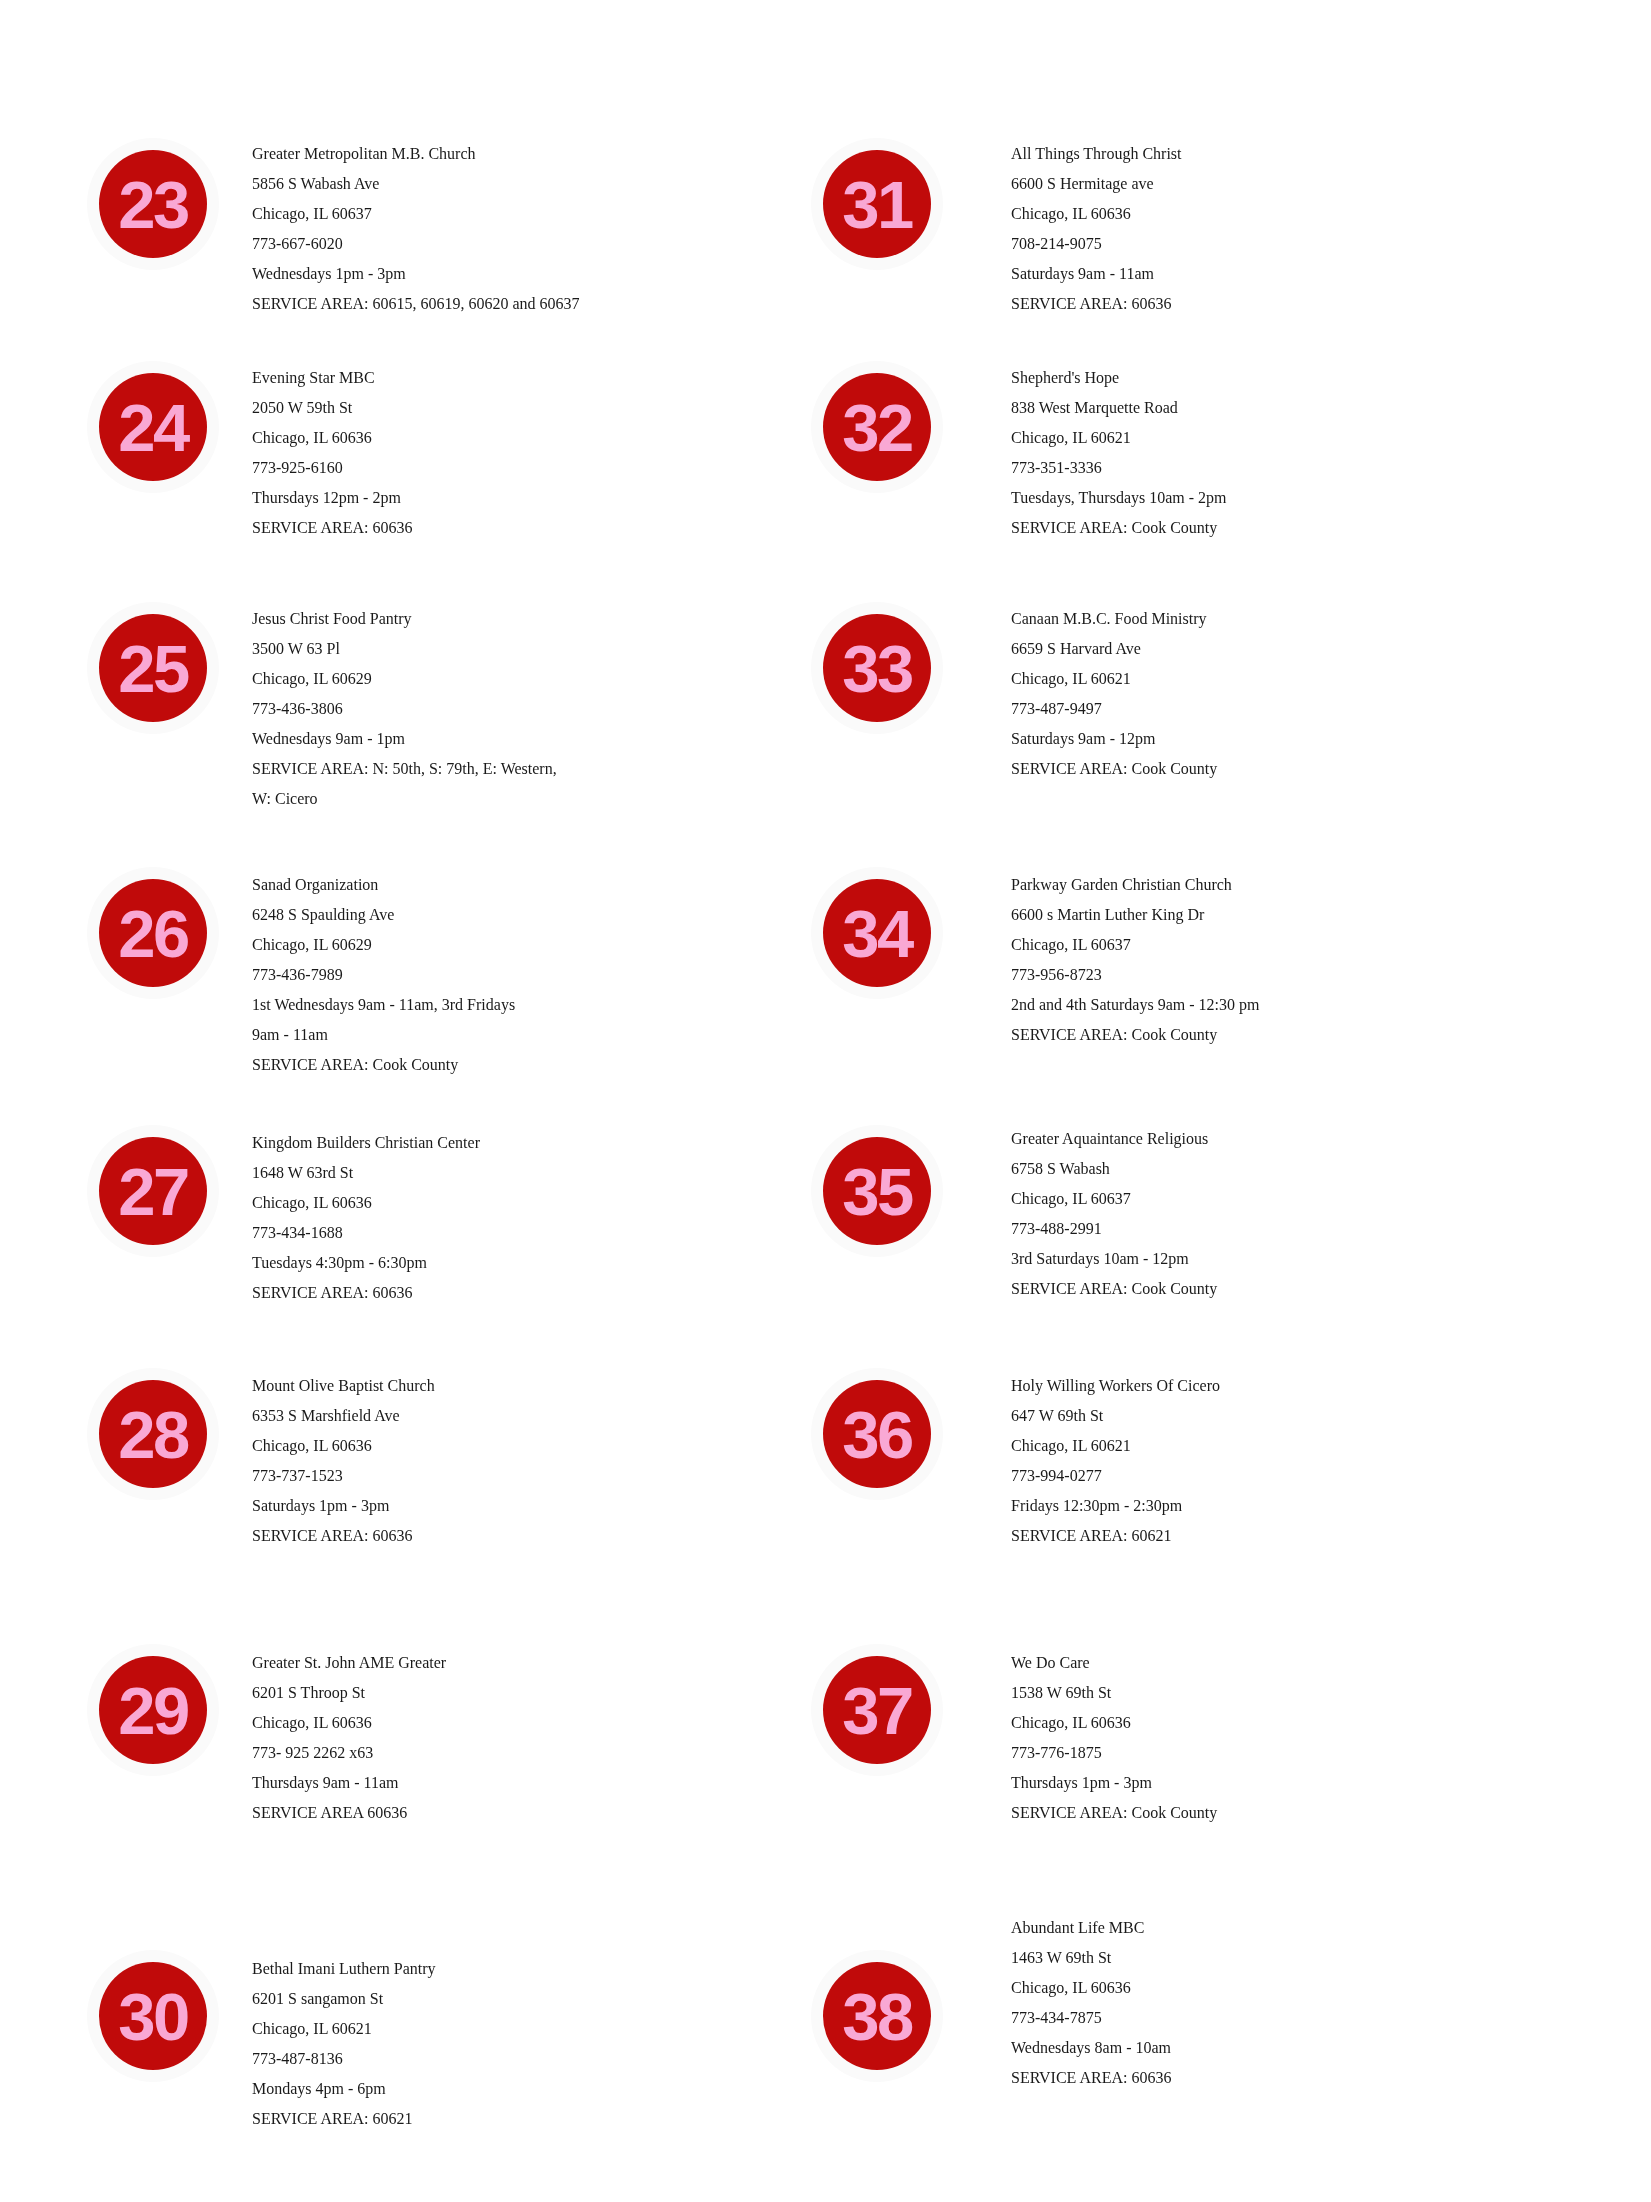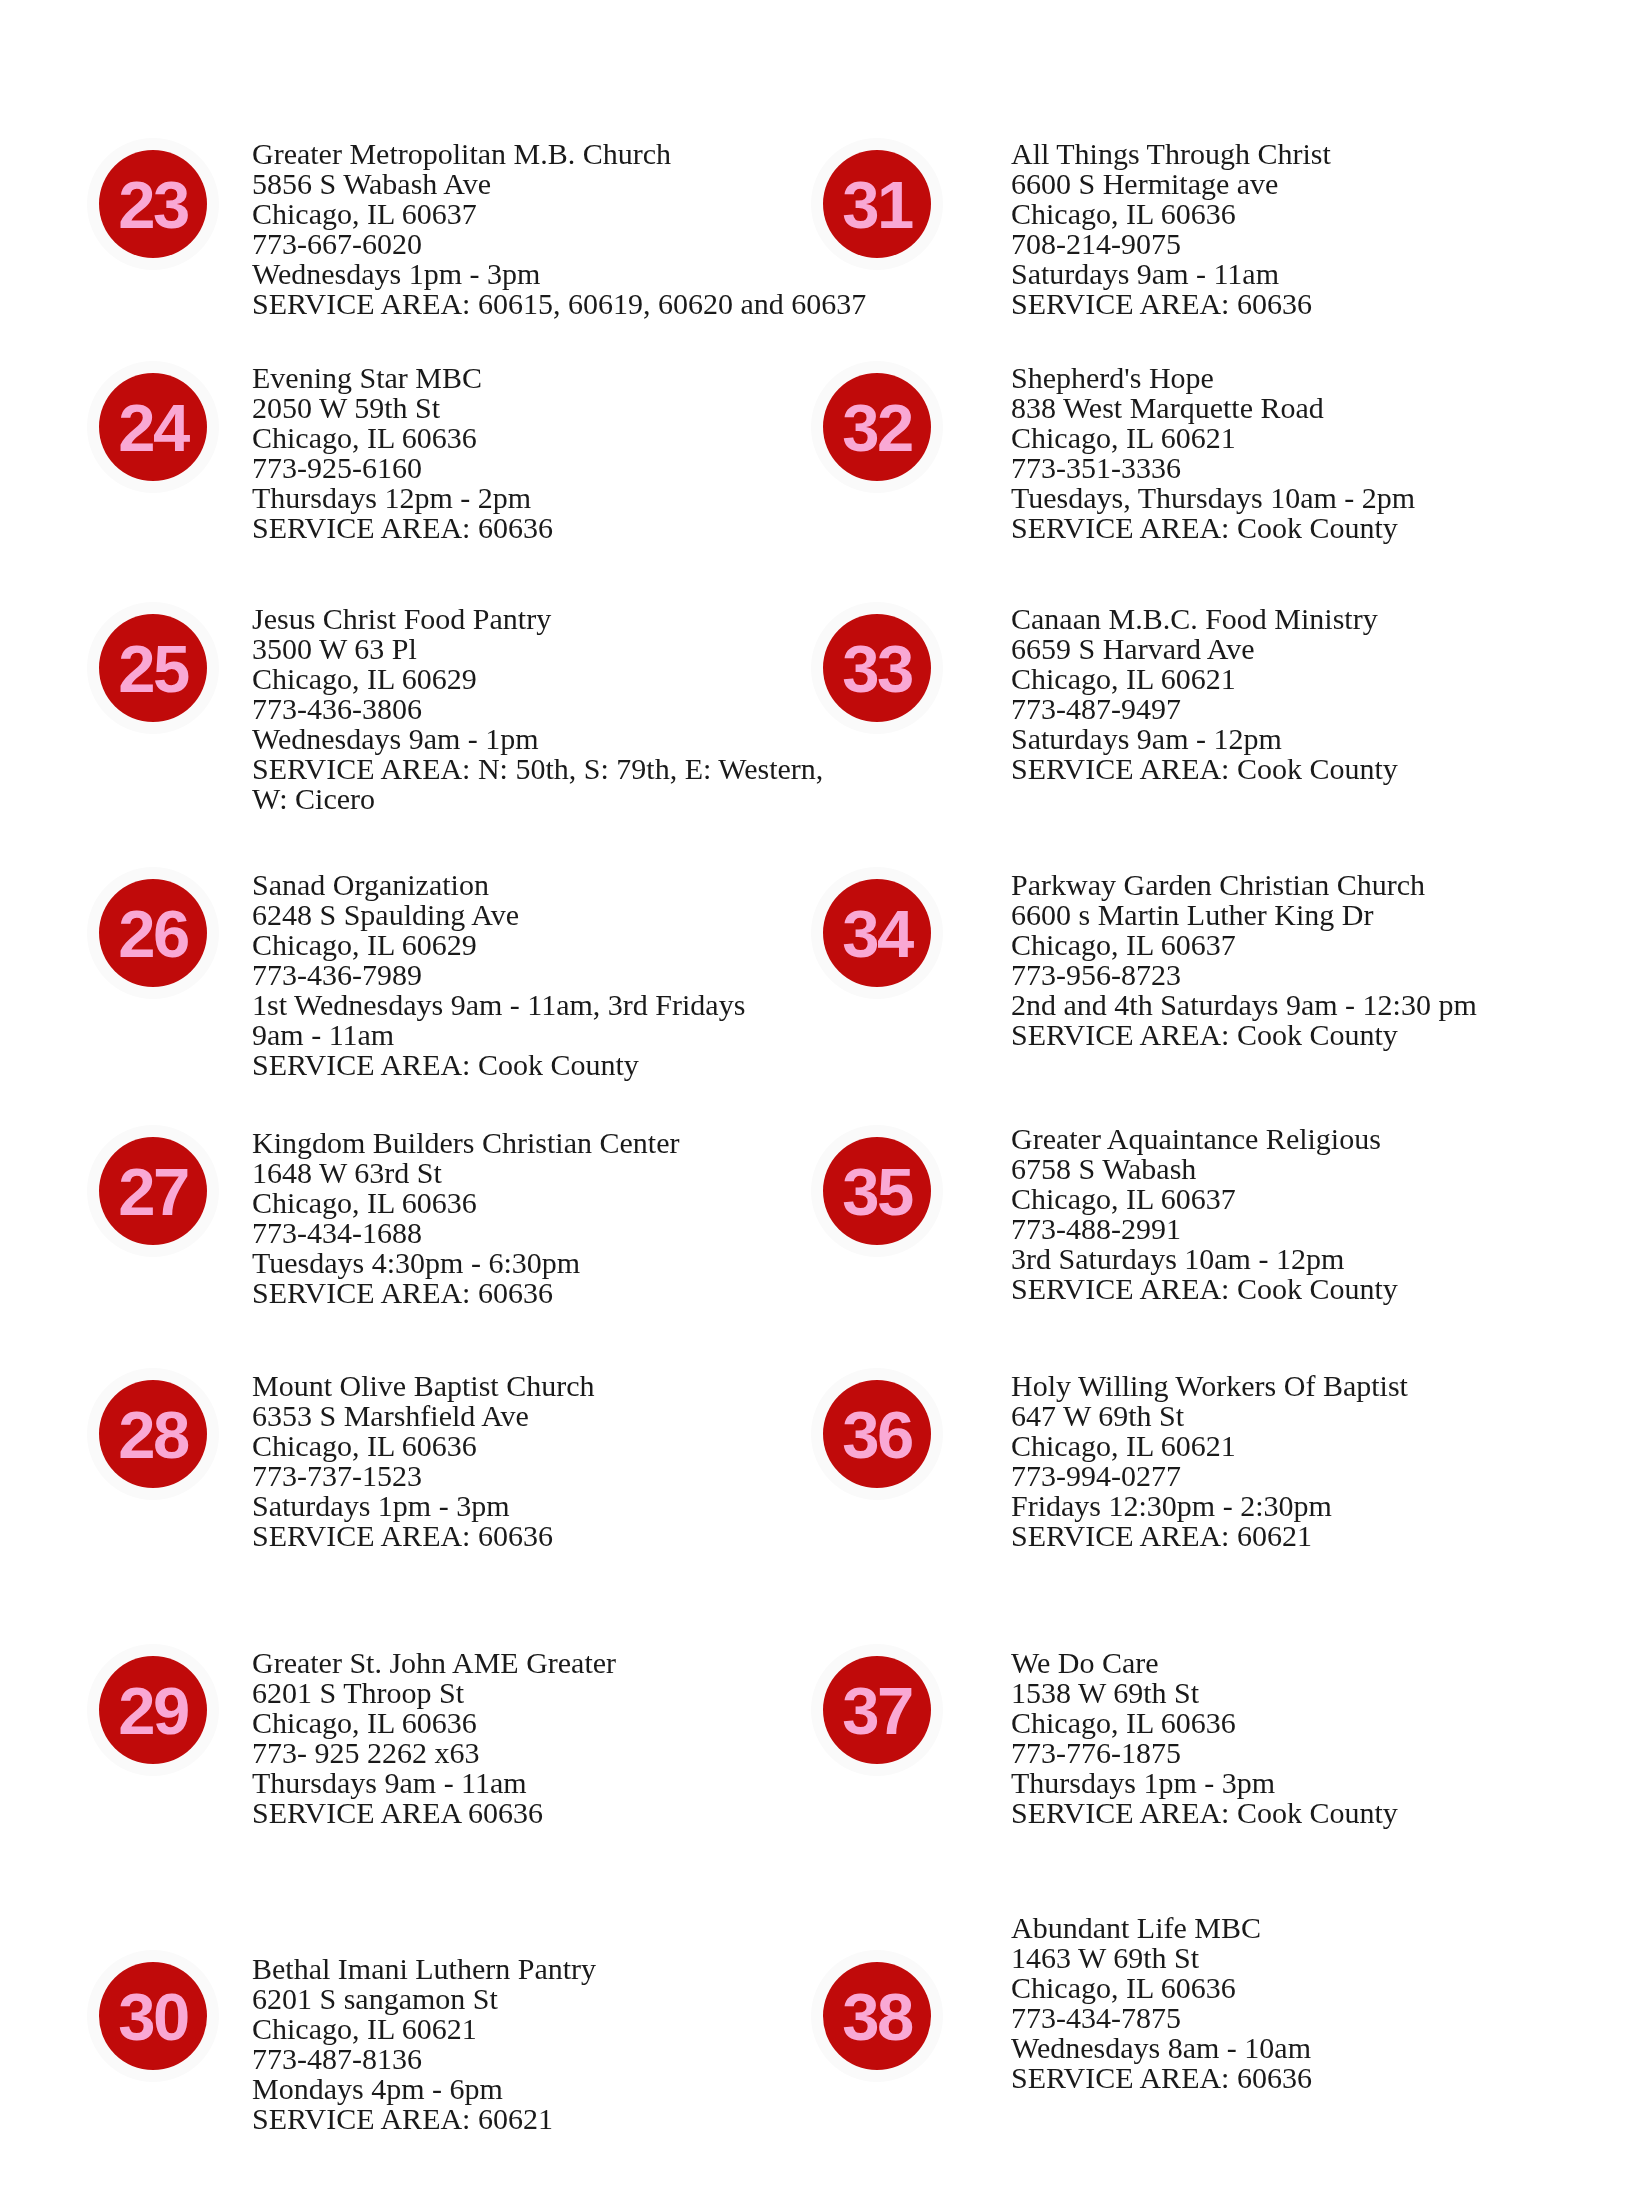--- a/index.html
+++ b/index.html
@@ -1,19 +1,19 @@
 <!DOCTYPE html>
 <html style="font-size:13.8px"><head>
 <meta charset="utf-8">
 <style>
   html,body{margin:0;padding:0;background:#ffffff;}
   body{width:1652px;height:2203px;position:relative;overflow:hidden;font-family:"Liberation Serif","DejaVu Serif",serif;color:#1a1a1a;}
   .entry{position:absolute;}
   .badge{position:absolute;width:108px;height:108px;border-radius:50%;background:#c00a0a;color:#f9a8d4;font-family:"Liberation Sans","DejaVu Sans",sans-serif;font-weight:bold;font-size:67px;letter-spacing:-2.6px;display:flex;align-items:center;justify-content:center;box-shadow:0 0 0 12px #fafafa;}
-  .text{position:absolute;font-size:30px;line-height:30px;white-space:nowrap;}
+  .text{position:absolute;font-size:16px;line-height:30px;white-space:nowrap;}
   .text div{height:30px;}
 </style>
 </head>
 <body>
 
 <div id="root">
     <div class="entry">
       <div class="badge" style="left: 99px; top: 150px;">23</div>
       <div class="text" style="left: 252px; top: 139px;">
         <div>Greater Metropolitan M.B. Church</div>
@@ -154,21 +154,21 @@
         <div>6758 S Wabash</div>
         <div>Chicago, IL 60637</div>
         <div>773-488-2991</div>
         <div>3rd Saturdays 10am - 12pm</div>
         <div>SERVICE AREA: Cook County</div>
       </div>
     </div>
     <div class="entry">
       <div class="badge" style="left: 823px; top: 1380px;">36</div>
       <div class="text" style="left: 1011px; top: 1371px;">
-        <div>Holy Willing Workers Of Baptist</div>
+        <div>Holy Willing Workers Of Cicero</div>
         <div>647 W 69th St</div>
         <div>Chicago, IL 60621</div>
         <div>773-994-0277</div>
         <div>Fridays 12:30pm - 2:30pm</div>
         <div>SERVICE AREA: 60621</div>
       </div>
     </div>
     <div class="entry">
       <div class="badge" style="left: 823px; top: 1656px;">37</div>
       <div class="text" style="left: 1011px; top: 1648px;">

